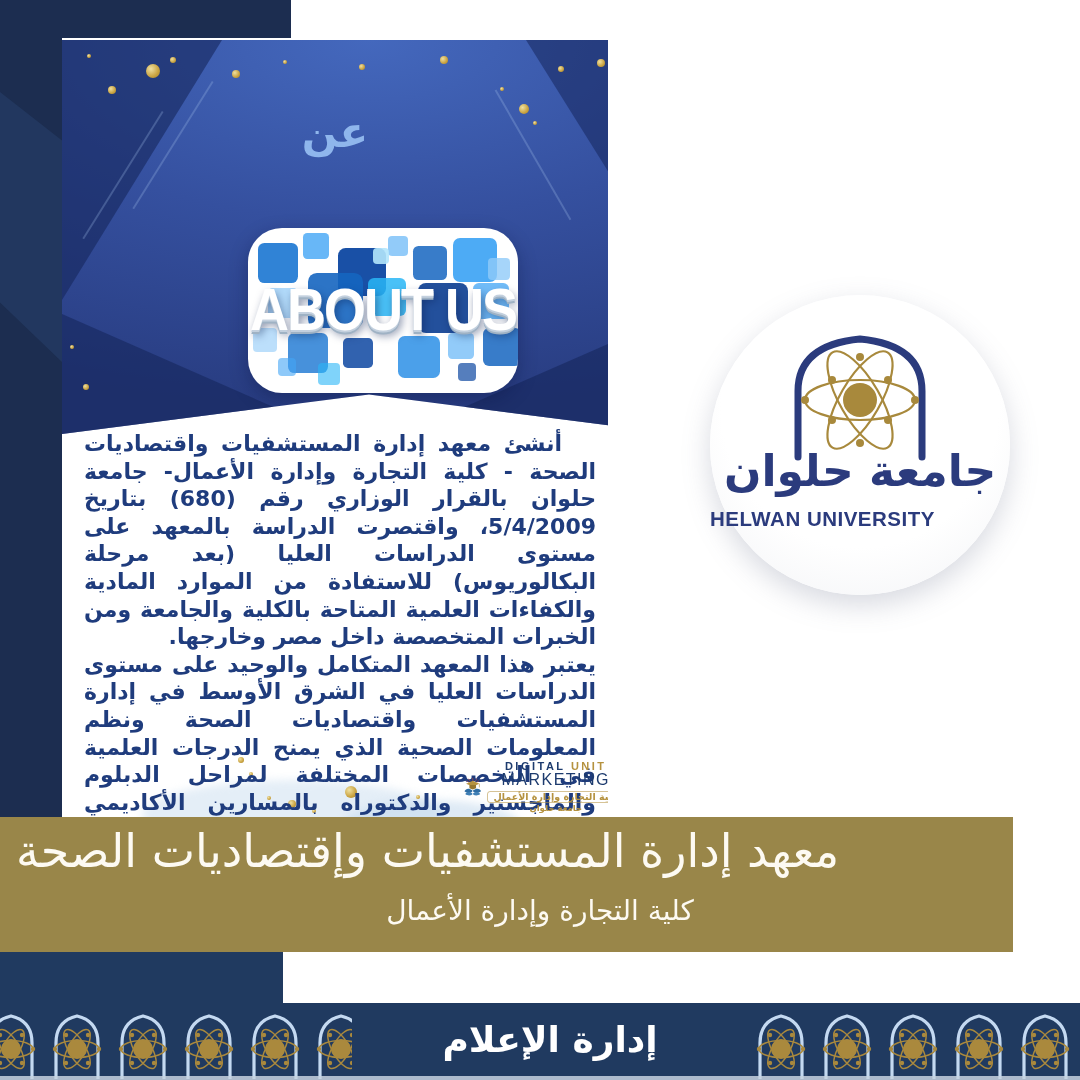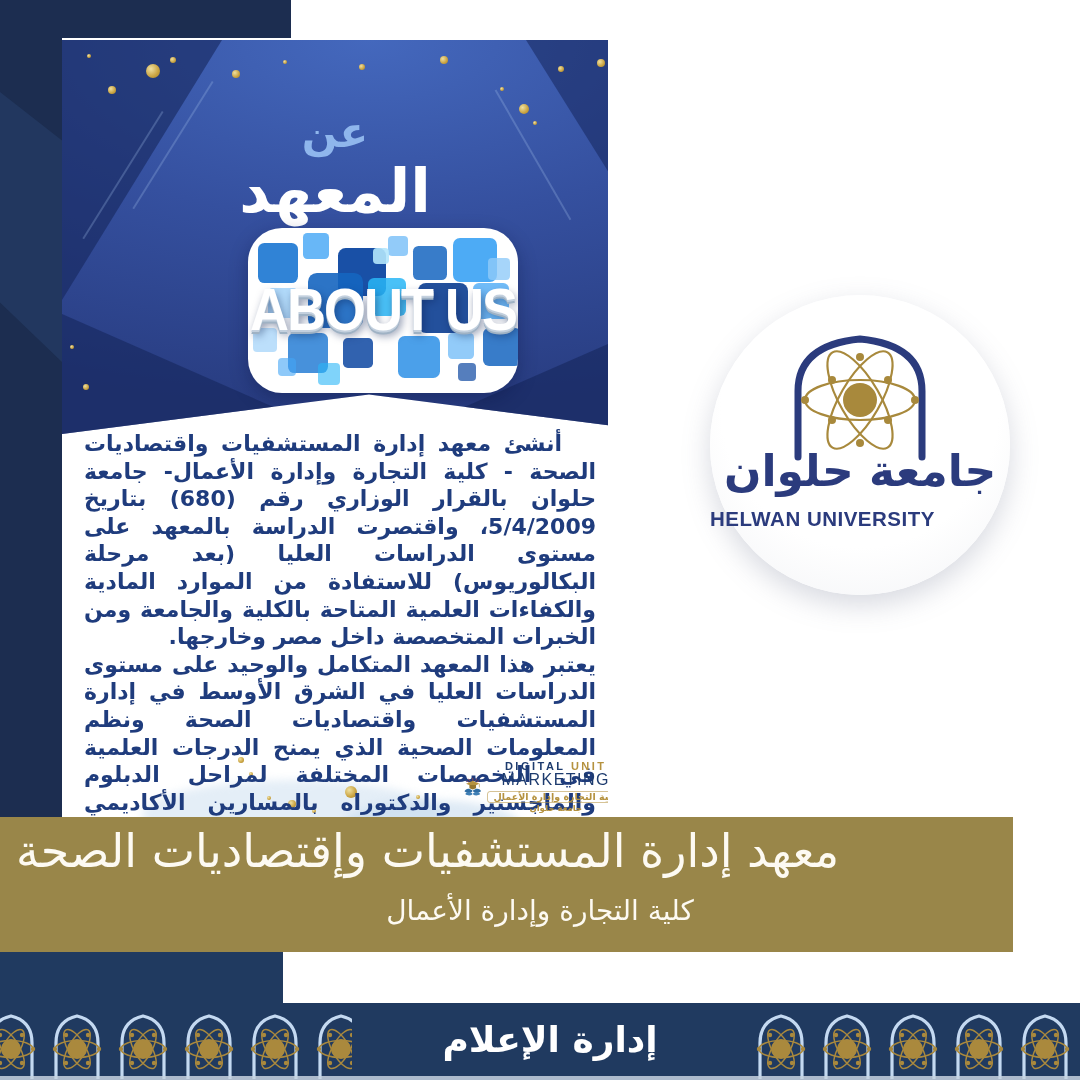--- a/index.html
+++ b/index.html
@@ -117,21 +117,20 @@
           <div class="glit" style="left: 457px; top: 64px; width: 10px; height: 10px;"></div>
           <div class="glit" style="left: 438px; top: 47px; width: 4px; height: 4px;"></div>
           <div class="glit" style="left: 496px; top: 26px; width: 6px; height: 6px;"></div>
           <div class="glit" style="left: 535px; top: 19px; width: 8px; height: 8px;"></div>
           <div class="glit" style="left: 471px; top: 81px; width: 4px; height: 4px;"></div>
           <div class="glit" style="left: 21px; top: 344px; width: 6px; height: 6px;"></div>
           <div class="glit" style="left: 8px; top: 305px; width: 4px; height: 4px;"></div>
         </div>
 
       <div class="abs card-title-small">عن</div>
-      <div class="abs card-title-big">المعهد</div>
 
       <div class="abs about-box">
         <div id="mosaic-layer" class="abs" style="left:0;top:0;width:100%;height:100%;">
             <div style="position: absolute; left: 10px; top: 15px; width: 40px; height: 40px; background: rgb(25, 118, 210); opacity: 0.9; border-radius: 6.4px;"></div>
             <div style="position: absolute; left: 55px; top: 5px; width: 26px; height: 26px; background: rgb(66, 165, 245); opacity: 0.8; border-radius: 4.16px;"></div>
             <div style="position: absolute; left: 90px; top: 20px; width: 48px; height: 48px; background: rgb(13, 71, 161); opacity: 0.95; border-radius: 7.68px;"></div>
             <div style="position: absolute; left: 140px; top: 8px; width: 20px; height: 20px; background: rgb(100, 181, 246); opacity: 0.7; border-radius: 4px;"></div>
             <div style="position: absolute; left: 165px; top: 18px; width: 34px; height: 34px; background: rgb(21, 101, 192); opacity: 0.85; border-radius: 5.44px;"></div>
             <div style="position: absolute; left: 205px; top: 10px; width: 44px; height: 44px; background: rgb(33, 150, 243); opacity: 0.8; border-radius: 7.04px;"></div>
             <div style="position: absolute; left: 240px; top: 30px; width: 22px; height: 22px; background: rgb(144, 202, 249); opacity: 0.8; border-radius: 4px;"></div>

